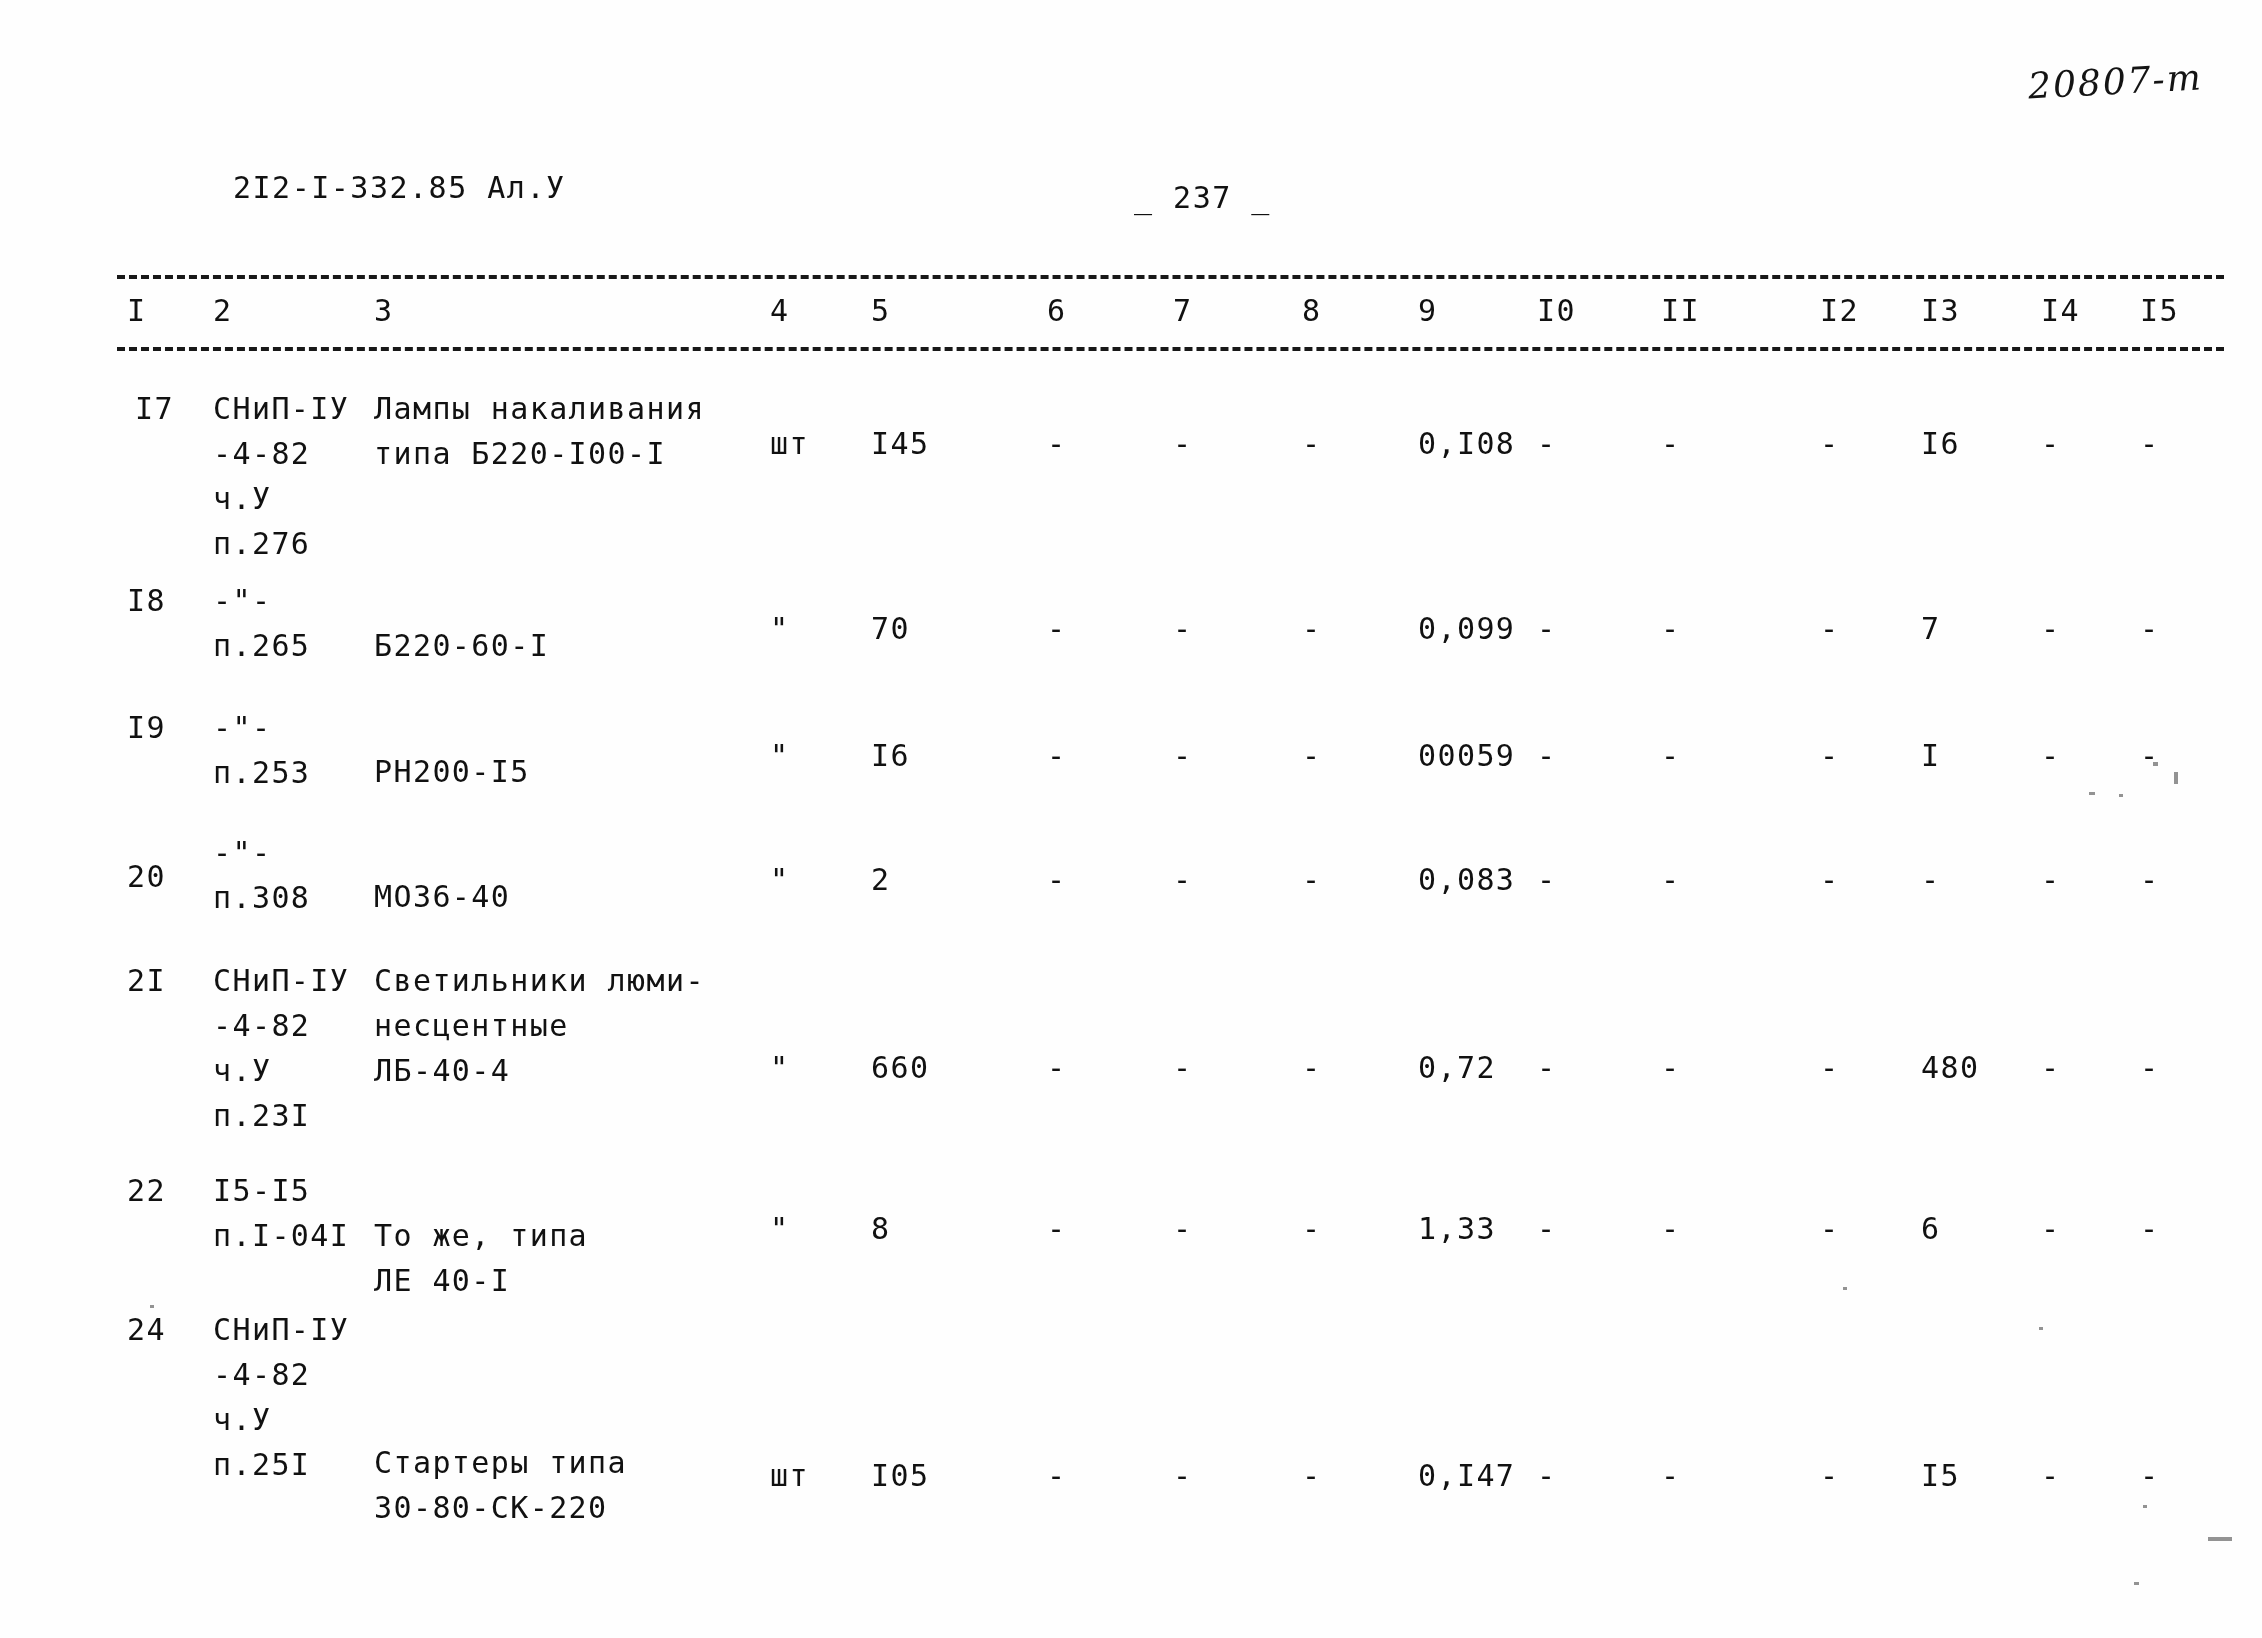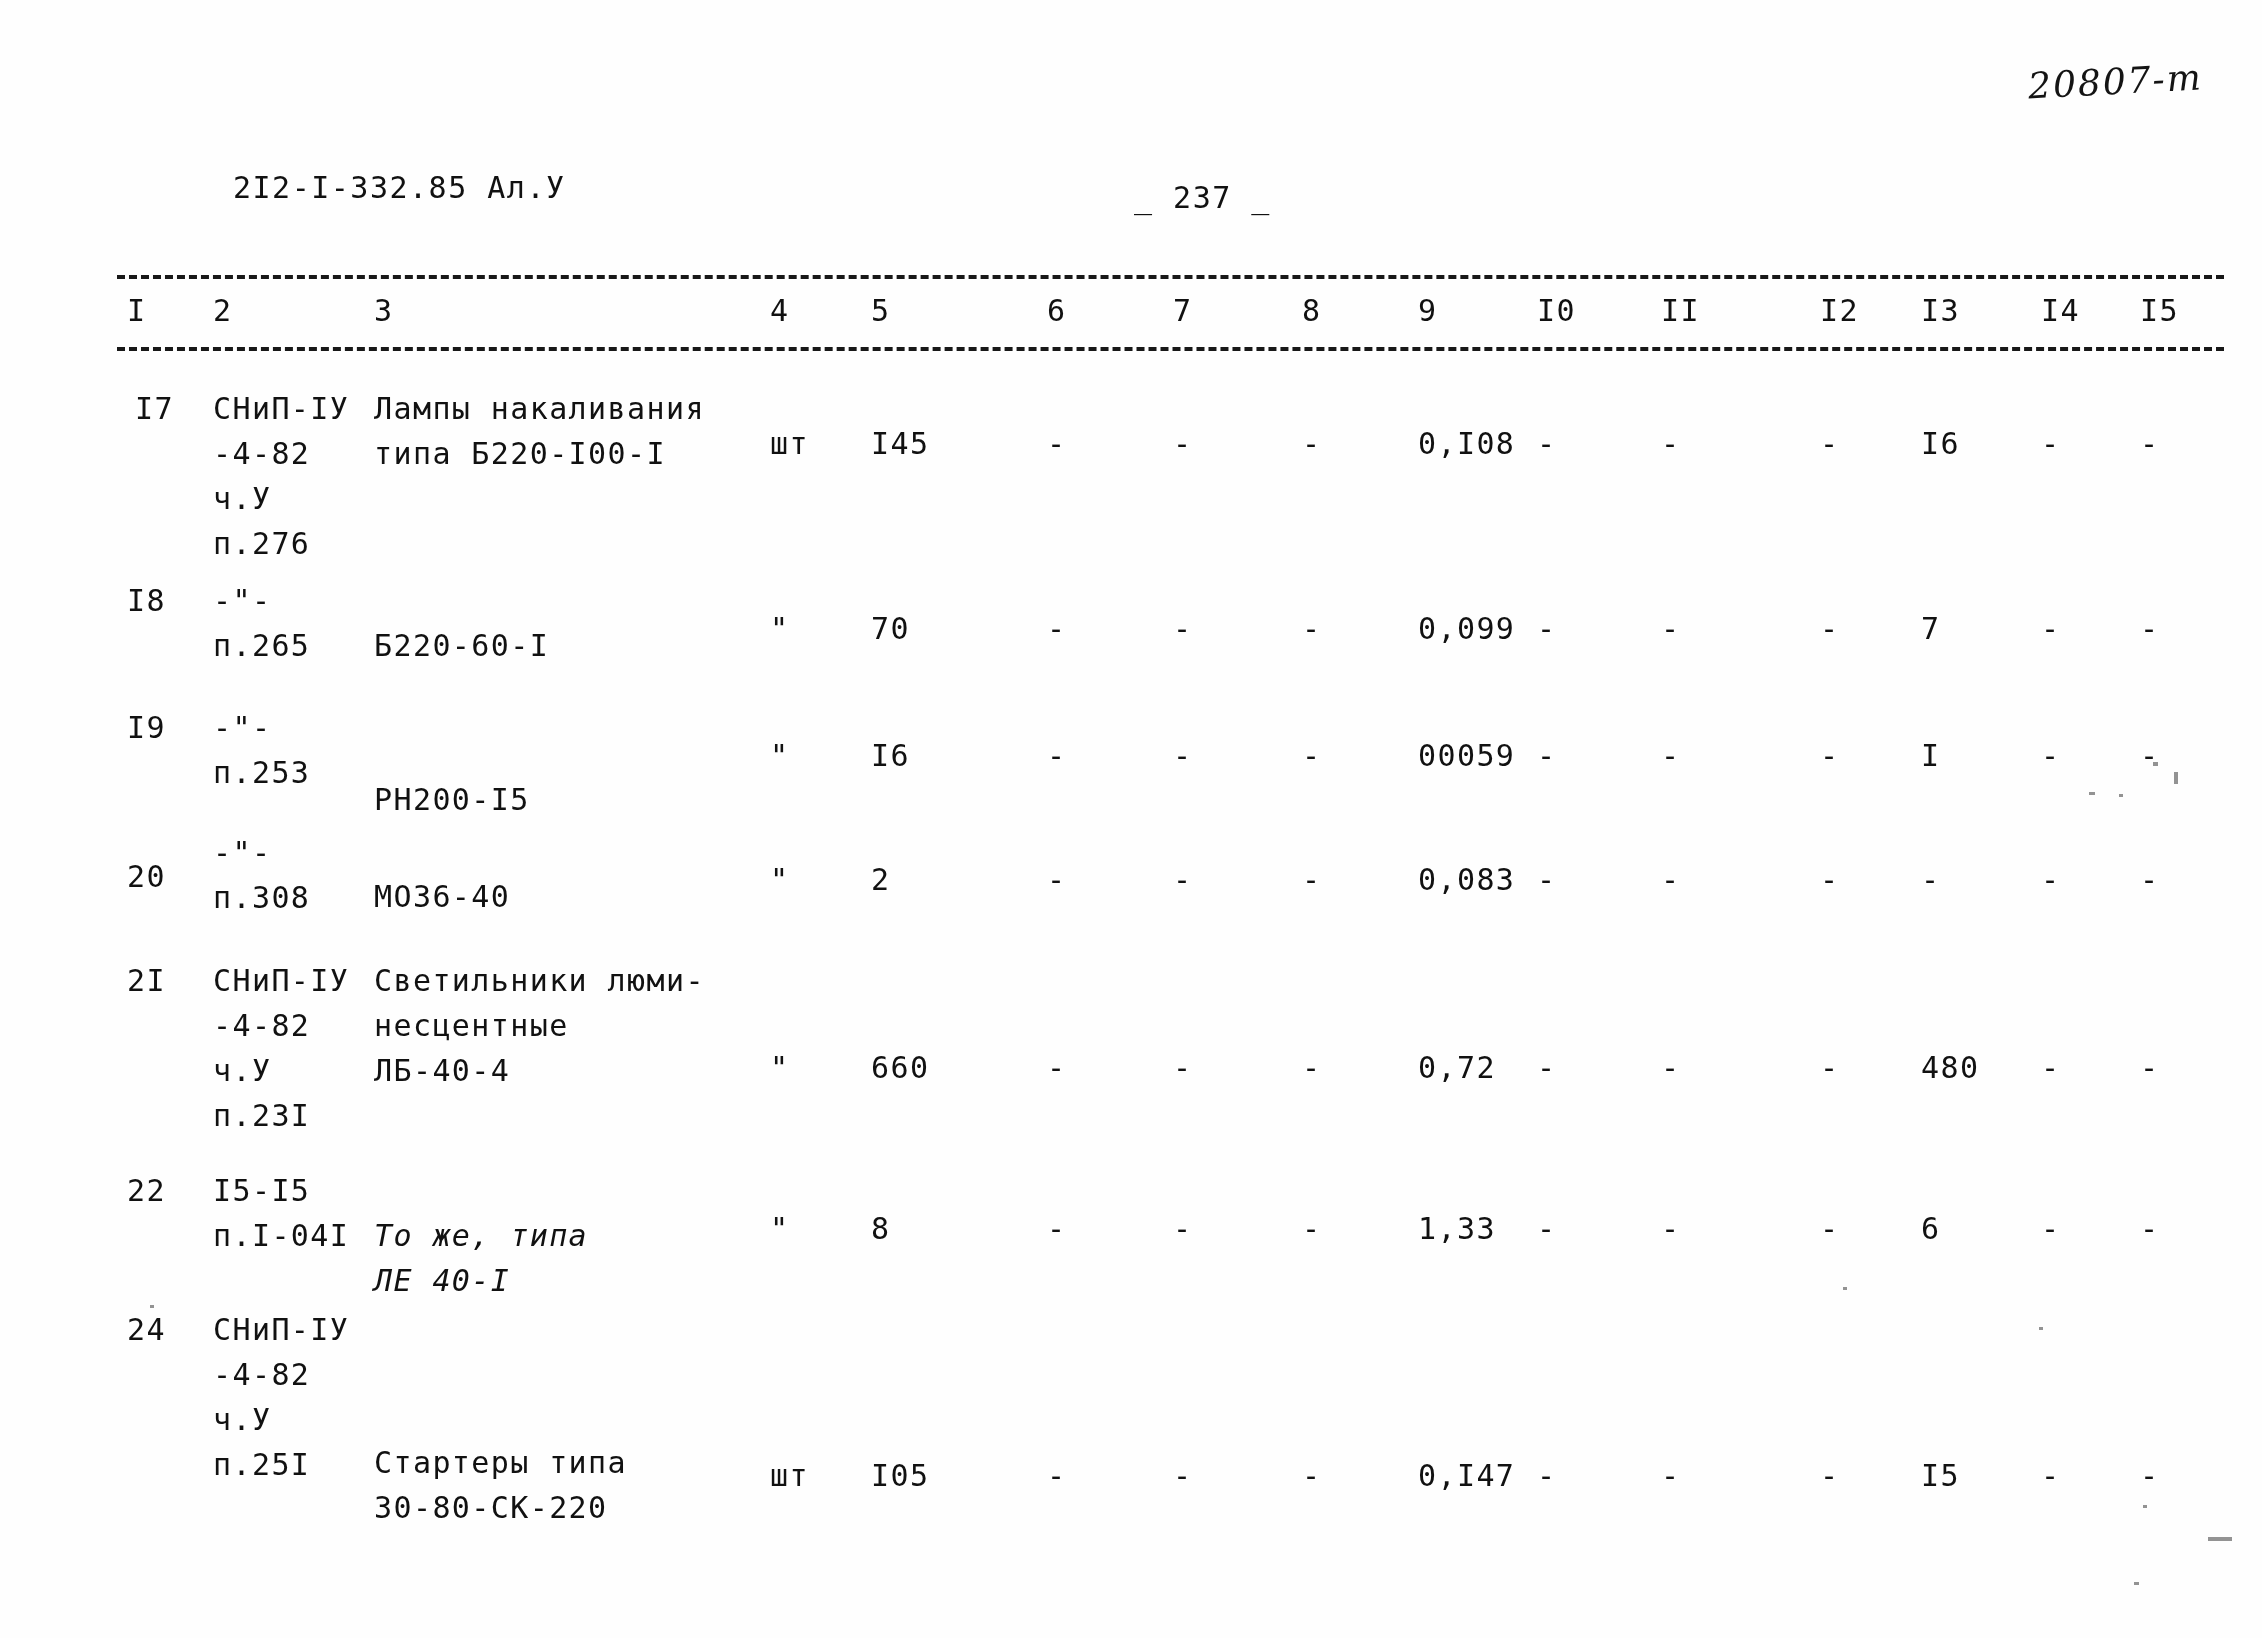--- a/index.html
+++ b/index.html
@@ -162,21 +162,21 @@
         <div class="cell dash" style="left: 1661px; top: 606px;">-</div>
         <div class="cell dash" style="left: 1820px; top: 606px;">-</div>
         <div class="cell num" style="left: 1921px; top: 606px;">7</div>
         <div class="cell dash" style="left: 2041px; top: 606px;">-</div>
         <div class="cell dash" style="left: 2140px; top: 606px;">-</div>
       </div>
       <div class="row">
         <div class="cell num" style="left: 127px; top: 705px;">I9</div>
         <div class="cell" style="left: 213px; top: 705px;">-"-
 п.253</div>
-        <div class="cell" style="left: 374px; top: 749px; margin-top: 28px;">РН200-I5</div>
+        <div class="cell" style="left: 374px; top: 749px;">РН200-I5</div>
         <div class="cell num" style="left: 770px; top: 733px;">"</div>
         <div class="cell num" style="left: 871px; top: 733px;">I6</div>
         <div class="cell dash" style="left: 1047px; top: 733px;">-</div>
         <div class="cell dash" style="left: 1173px; top: 733px;">-</div>
         <div class="cell dash" style="left: 1302px; top: 733px;">-</div>
         <div class="cell num" style="left: 1418px; top: 733px;">00059</div>
         <div class="cell dash" style="left: 1537px; top: 733px;">-</div>
         <div class="cell dash" style="left: 1661px; top: 733px;">-</div>
         <div class="cell dash" style="left: 1820px; top: 733px;">-</div>
         <div class="cell num" style="left: 1921px; top: 733px;">I</div>
@@ -220,21 +220,21 @@
         <div class="cell dash" style="left: 1661px; top: 1045px;">-</div>
         <div class="cell dash" style="left: 1820px; top: 1045px;">-</div>
         <div class="cell num" style="left: 1921px; top: 1045px;">480</div>
         <div class="cell dash" style="left: 2041px; top: 1045px;">-</div>
         <div class="cell dash" style="left: 2140px; top: 1045px;">-</div>
       </div>
       <div class="row">
         <div class="cell num" style="left: 127px; top: 1168px;">22</div>
         <div class="cell" style="left: 213px; top: 1168px;">I5-I5
 п.I-04I</div>
-        <div class="cell" style="left: 374px; top: 1213px; font-style: italic;">То же, типа
+        <div class="cell" style="left: 374px; top: 1213px;">То же, типа
 ЛЕ 40-I</div>
         <div class="cell num" style="left: 770px; top: 1206px;">"</div>
         <div class="cell num" style="left: 871px; top: 1206px;">8</div>
         <div class="cell dash" style="left: 1047px; top: 1206px;">-</div>
         <div class="cell dash" style="left: 1173px; top: 1206px;">-</div>
         <div class="cell dash" style="left: 1302px; top: 1206px;">-</div>
         <div class="cell num" style="left: 1418px; top: 1206px;">1,33</div>
         <div class="cell dash" style="left: 1537px; top: 1206px;">-</div>
         <div class="cell dash" style="left: 1661px; top: 1206px;">-</div>
         <div class="cell dash" style="left: 1820px; top: 1206px;">-</div>

